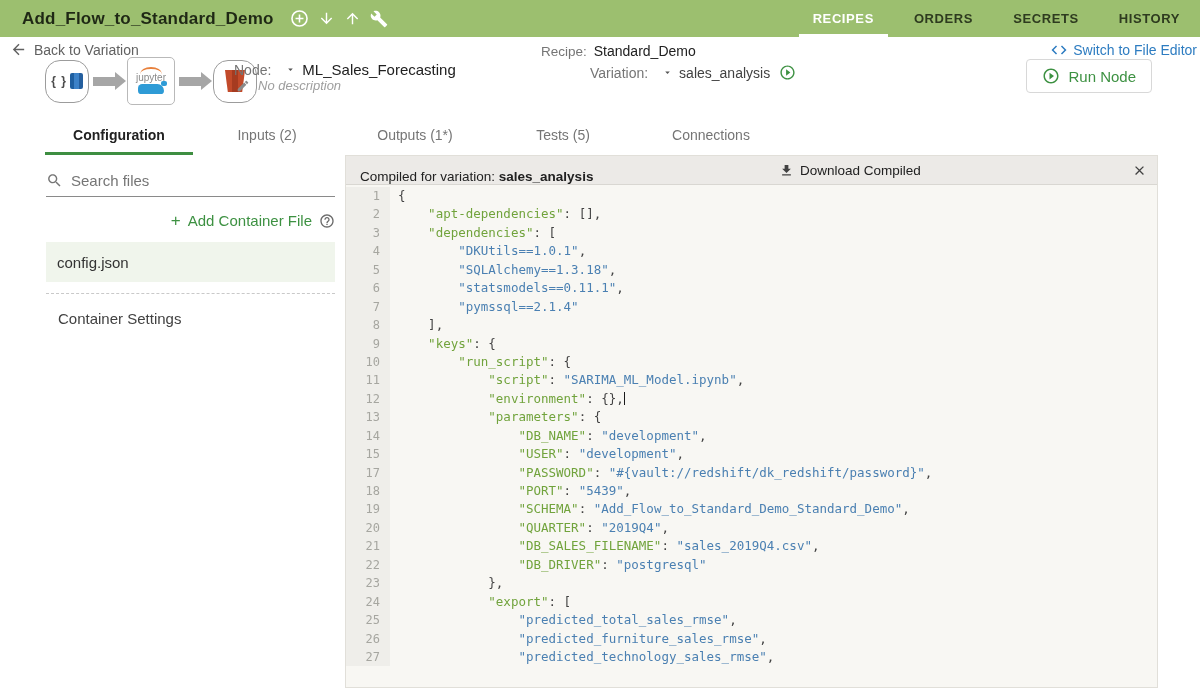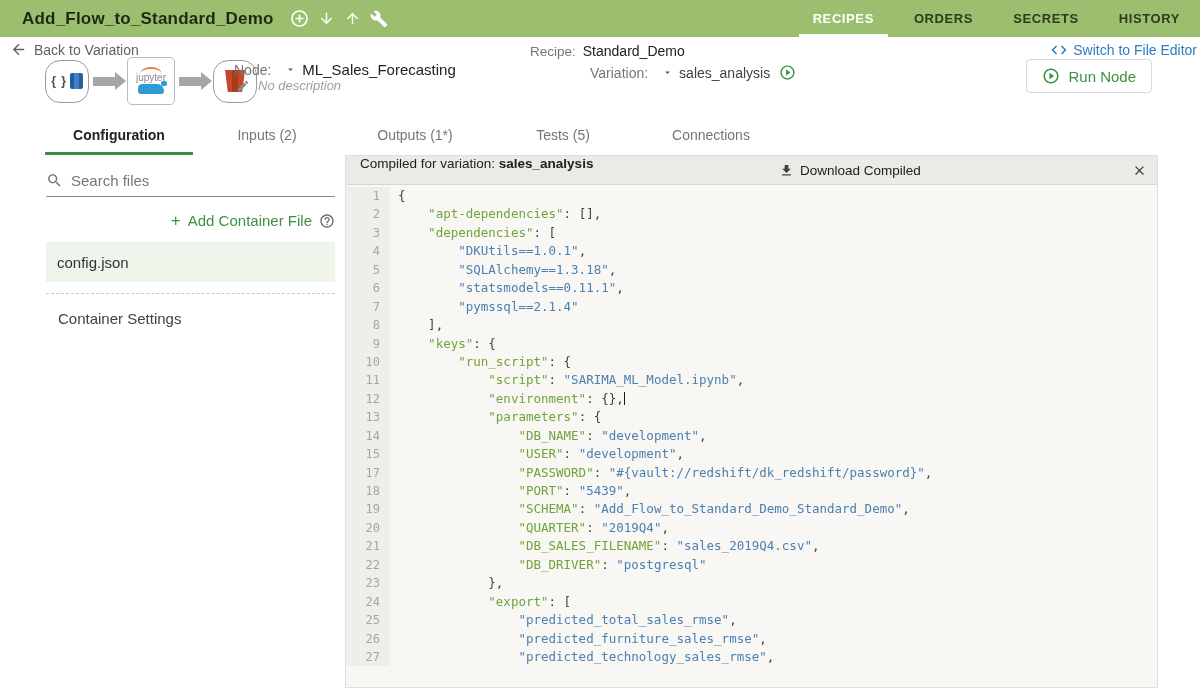--- a/index.html
+++ b/index.html
@@ -15,21 +15,21 @@
   .nav-item { position:relative; padding:0 20px; line-height:37px; font-size:13px; font-weight:bold;
     letter-spacing:.6px; color:#2e3b1f; cursor:pointer; }
   .nav-item.active { color:#fff; }
   .nav-item.active::after { content:""; position:absolute; left:6px; right:6px; bottom:0; height:3px; background:#fff; }
 
   
   .toolbar { position:relative; height:81px; background:#fff; }
   .back-link { position:absolute; left:10px; top:4px; display:flex; align-items:center; gap:7px;
     color:#616161; font-size:14px; cursor:pointer; }
   .recipe-group { position:absolute; left:530px; top:6px; display:flex; align-items:baseline; }
-  .recipe-label { font-size:13.5px; color:#757575; }
+  .recipe-label { font-size:13.5px; color:#757575;margin-left:11px; }
   .recipe-value { font-size:14px; color:#212121; margin-left:7px; }
   .switch-link { position:absolute; right:3px; top:4px; display:flex; align-items:center; gap:5px;
     color:var(--link-blue); font-size:14px; cursor:pointer; }
 
   .flow-strip { position:absolute; left:45px; top:20px; display:flex; align-items:center; }
   .flow-box { background:#fff; border:1.5px solid #9c9c9c; display:flex; align-items:center; justify-content:center; }
   .flow-box.squircle { width:44px; height:43px; border-radius:15px; gap:3px; }
   .flow-box.square { width:48px; height:48px; border-radius:5px; border-color:#b9b9b9; flex-direction:column; }
   .braces { font-size:12px; font-weight:bold; color:#4a4a4a; letter-spacing:1px; }
   .cube { width:13px; height:16px; border-radius:2px;
@@ -75,21 +75,21 @@
   .add-file-row { margin-top:15px; width:289px; display:flex; justify-content:flex-end; align-items:center; gap:7px;
     color:var(--accent-green); font-size:15px; cursor:pointer; }
   .plus-glyph { font-size:17px; line-height:15px; }
   .file-item { margin-top:13px; width:289px; height:40px; background:#f0f5ec; display:flex; align-items:center;
     padding-left:11px; font-size:15px; color:#333; cursor:pointer; }
   .dashed-sep { margin-top:11px; width:289px; border-top:1px dashed #c9c9c9; }
   .container-settings { margin-top:16px; padding-left:12px; font-size:15px; color:#424242; cursor:pointer; }
 
   
   .editor-panel { width:813px; background:#f8f7f3; border:1px solid #e1dfd9; position:relative; }
-  .editor-header { height:29px; background:#eceae7; border-bottom:1px solid #d9d7d2; display:flex; align-items:flex-start;
+  .editor-header { height:29px; background:#eceae7; border-bottom:1px solid #d9d7d2; display:flex; align-items:flex-end;
     padding-left:14px; position:relative; }
   .compiled-title { font-size:13.5px; color:#212121; }
   .compiled-title b { font-weight:bold; }
   .download-btn { position:absolute; left:433px; top:0; height:29px; display:flex; align-items:center; gap:6px;
     font-size:13.5px; color:#212121; cursor:pointer; }
   .close-btn { position:absolute; right:10px; top:0; height:29px; display:flex; align-items:center; cursor:pointer; }
 
   .code-area { font-family:"DejaVu Sans Mono", monospace; font-size:12.5px; padding-top:2px; height:502px; overflow:hidden; }
   .code-line { display:flex; height:18.45px; line-height:18.45px; }
   .ln { width:44px; flex:0 0 44px; background:#efeeea; color:#a6a6a0; text-align:right; padding-right:10px; font-size:12px; }

